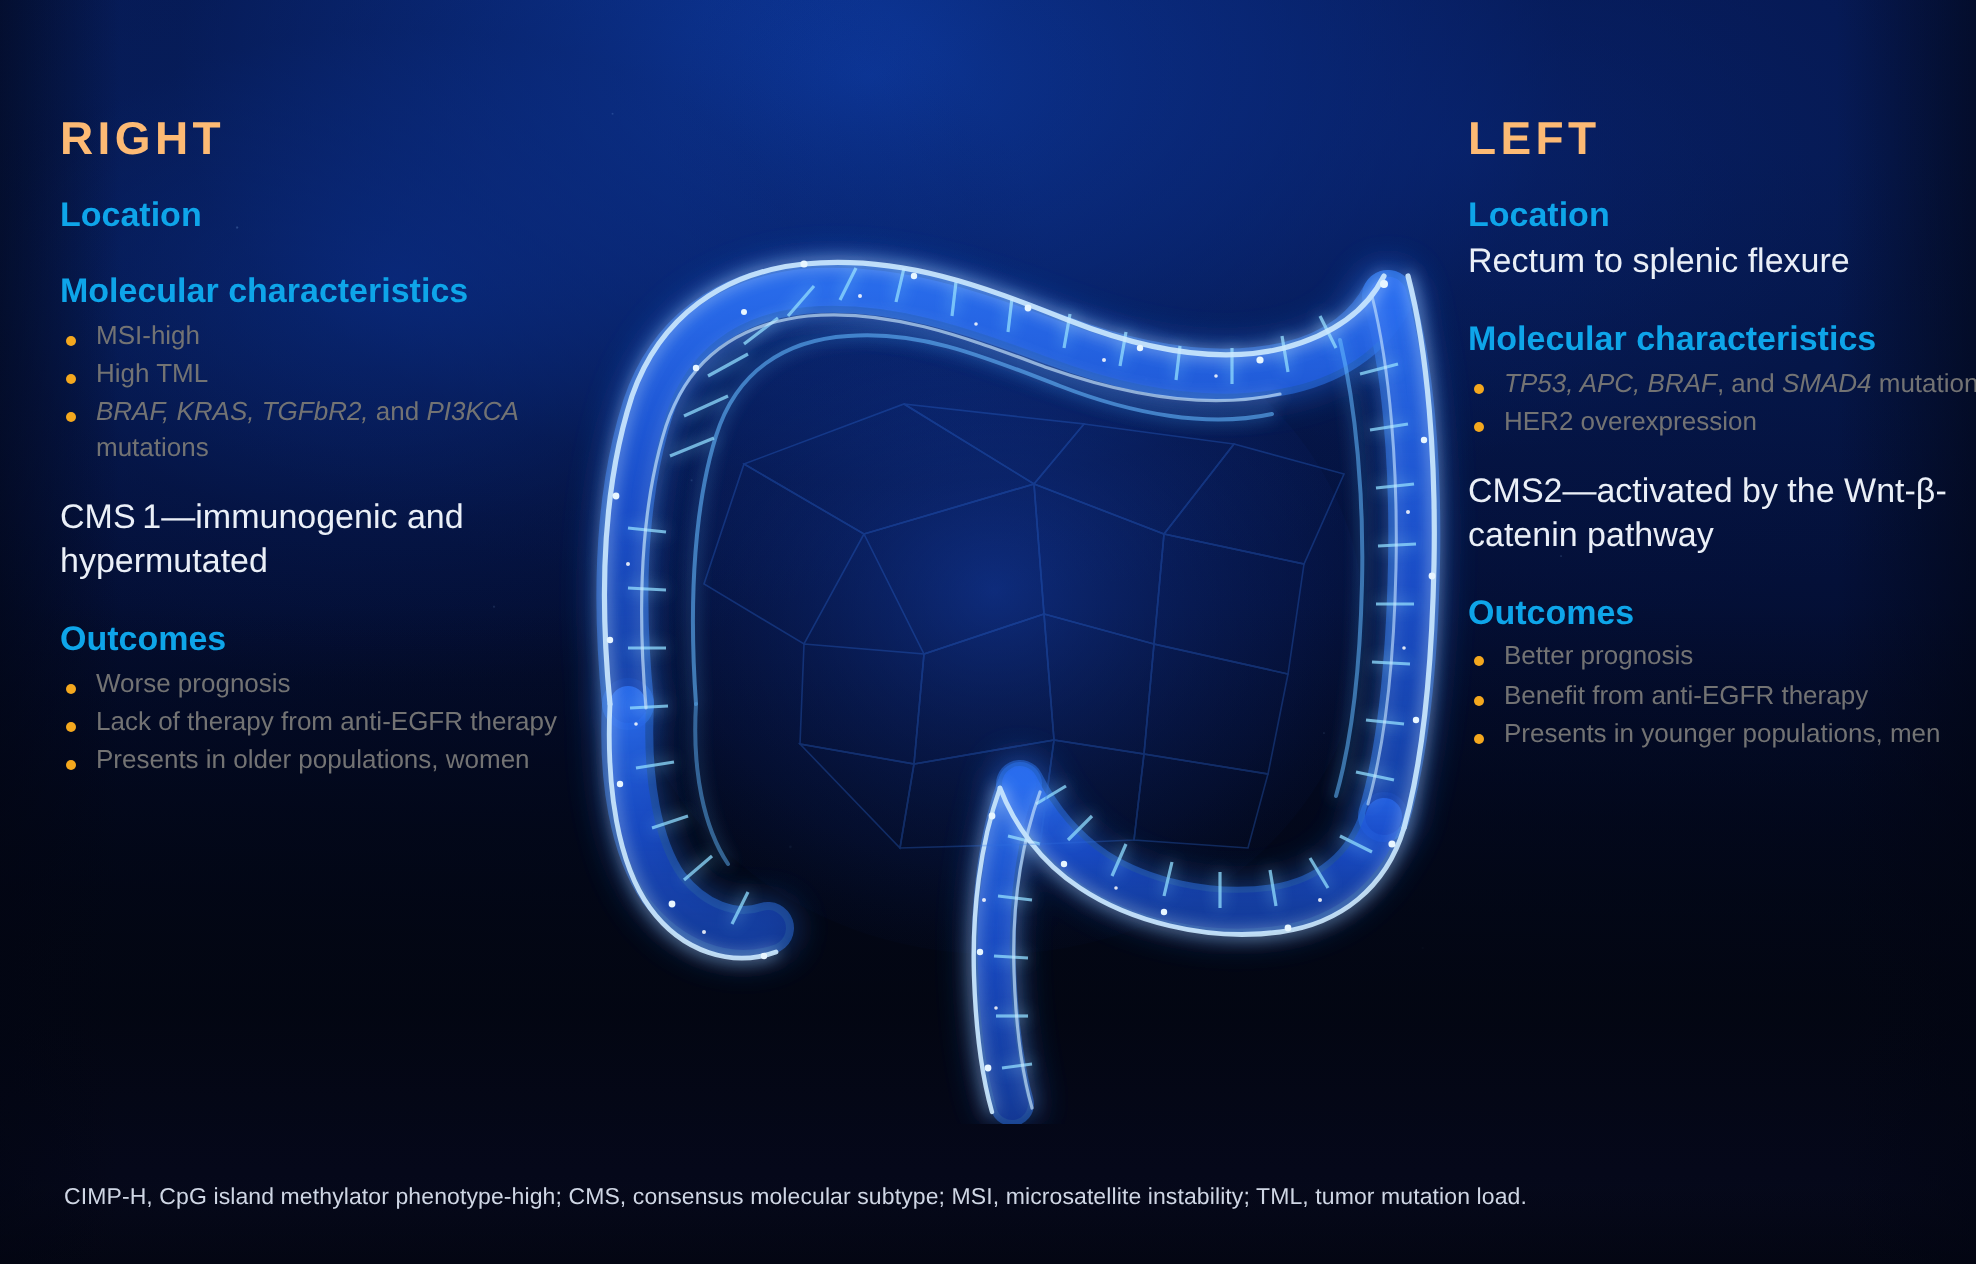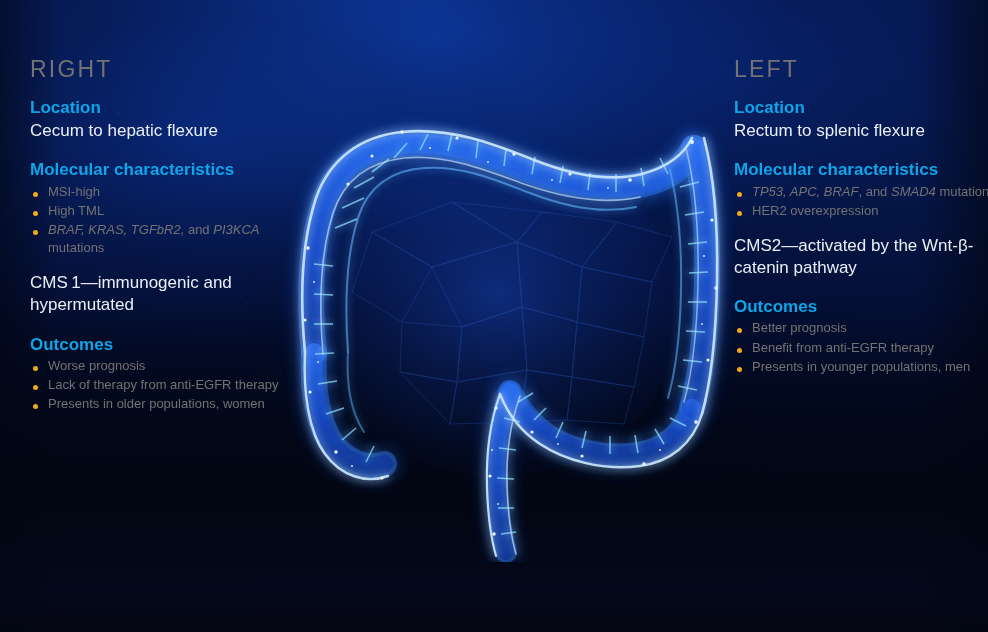--- a/index.html
+++ b/index.html
@@ -67,23 +67,23 @@
   
   .col{
     position:absolute;top:58px;width:262px;
     color:#eef2f8;
   }
   .col-left{left:30px;}
   .col-right{left:734px;}
 
   .side-title{
     font-size:23px;
-    font-weight:400;
+    font-weight:700;
     letter-spacing:2.2px;
-    color:#737373;
+    color:#fdba74;
     margin:0 0 16px 0;
     line-height:1;
   }
   .sec-head{
     font-size:17px;
     font-weight:bold;
     color:#0ea5e9;
     margin:0 0 2px 0;
     line-height:1.25;
   }
@@ -336,21 +336,20 @@
         </g>
       </g>
     </svg>
   </div>
 
   <div class="col col-left">
     <div class="side-title">RIGHT</div>
     <div>
         <div class="blk first">
           <div class="sec-head">Location</div>
-          <div class="plain">Cecum to hepatic flexure</div>
         </div>
         <div class="blk">
           <div class="sec-head">Molecular characteristics</div>
           <ul class="bullets">
             <li>MSI-high</li>
             <li>High TML</li>
             <li><em class="gene">BRAF, KRAS, TGFbR2,</em> and <em class="gene">PI3KCA</em> mutations</li>
           </ul>
         </div>
         <div class="blk tight">
@@ -388,14 +387,15 @@
           <div class="sec-head">Outcomes</div>
           <ul class="bullets">
             <li>Better prognosis</li>
             <li>Benefit from anti-EGFR therapy</li>
             <li>Presents in younger populations, men</li>
           </ul>
         </div>
       </div>
   </div>
 
+  <div id="footnote">CIMP-H, CpG island methylator phenotype-high; CMS, consensus molecular subtype; MSI, microsatellite instability; TML, tumor mutation load.</div>
 
 </div>
 
 </body></html>

